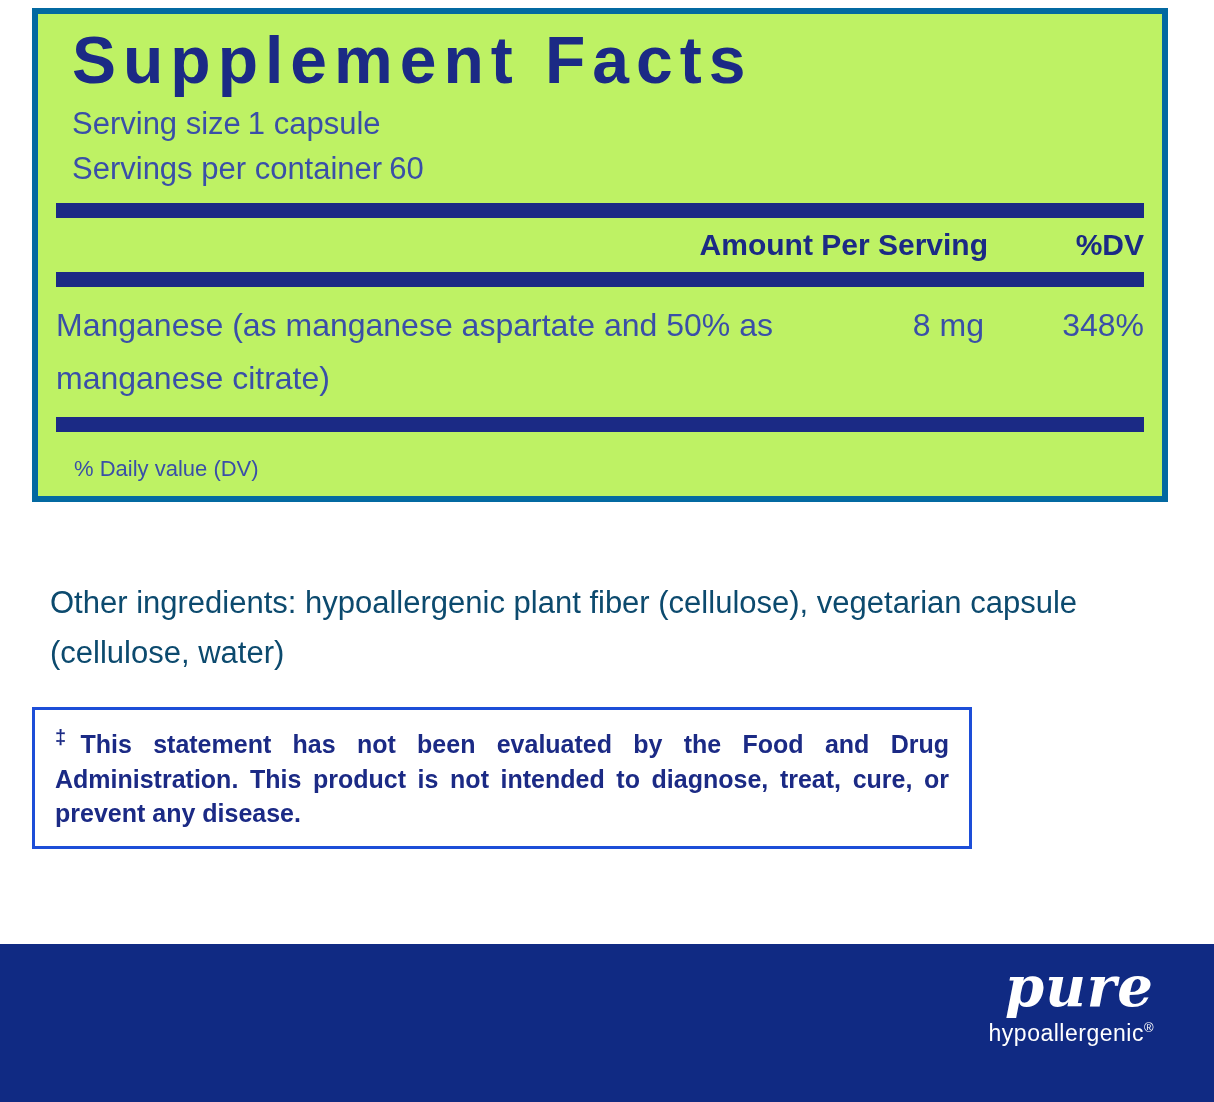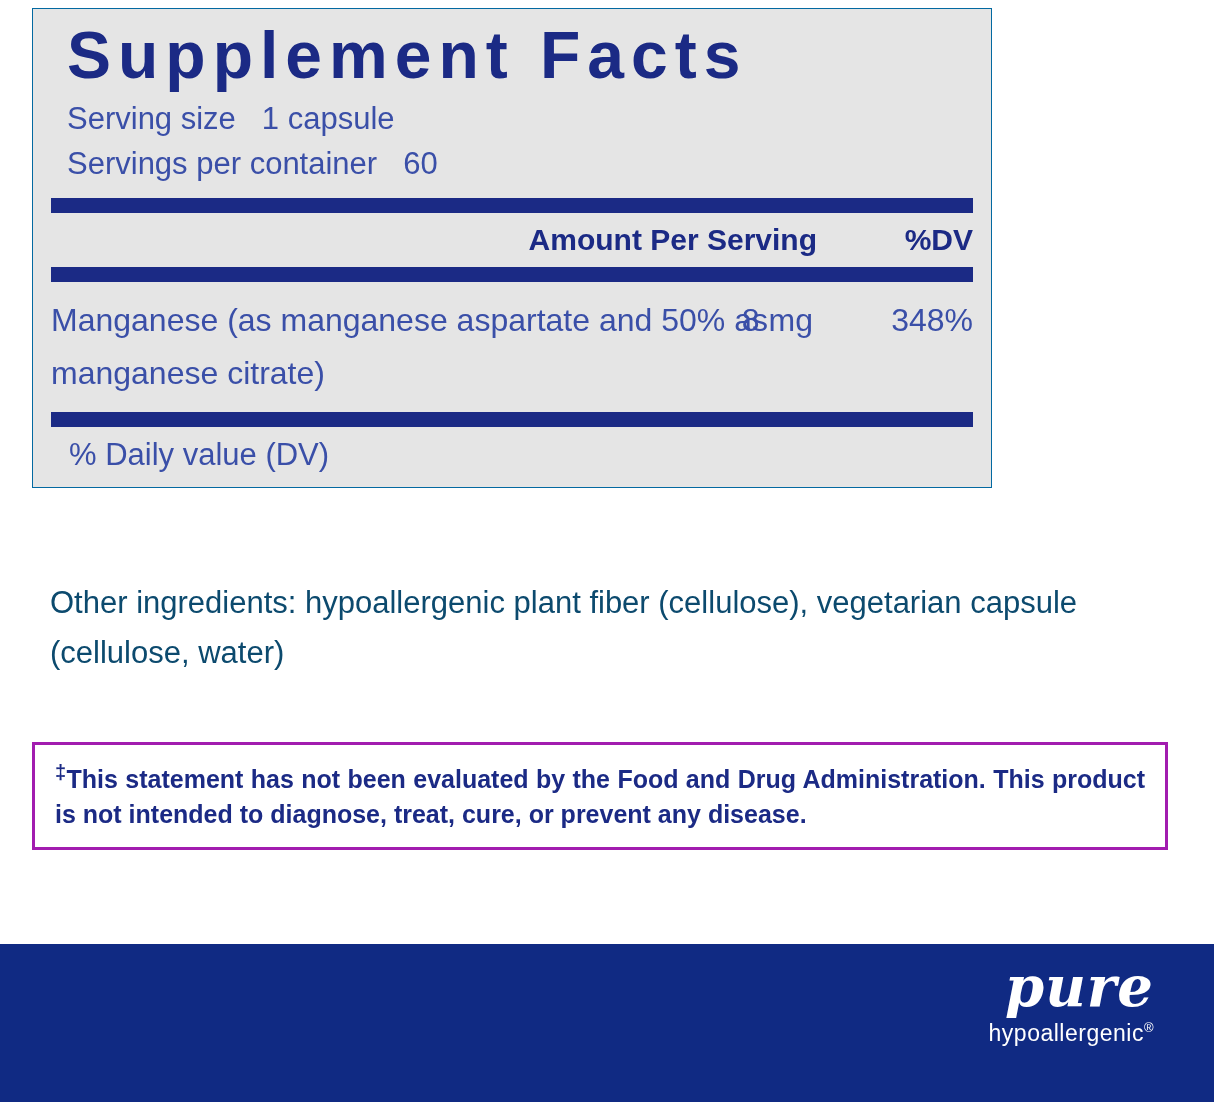--- a/index.html
+++ b/index.html
@@ -17,44 +17,44 @@
     height: 1102px;
     background: #ffffff;
     overflow: hidden;
   }
 
   
   .facts-panel {
     position: absolute;
     left: 32px;
     top: 8px;
-    width: 960px;
-    border: 1px solid #0369a1;
-    background: #e5e5e5;
+    width: 1136px;
+    border: 6px solid #0369a1;
+    background: #bef264;
     padding: 0 18px 14px 18px;
   }
 
   .facts-title {
     color: #1b2a85;
     font-size: 66px;
     font-weight: bold;
     letter-spacing: 7px;
     line-height: 1.18;
     margin: 8px 0 2px 16px;
     white-space: nowrap;
   }
 
   .serving-line {
     color: #3a4fa8;
     font-size: 31px;
     line-height: 1.44;
     margin-left: 16px;
     white-space: nowrap;
   }
-  .serving-line .val { margin-left: 26px; }
+  .serving-line .val { margin-left: 7px; }
 
   .rule-thick {
     height: 15px;
     background: #1b2a85;
     margin: 12px 0 0 0;
   }
   .rule-thick.second { margin-top: 10px; }
   .rule-thick.third { margin-top: 12px; }
 
   .amount-head {
@@ -96,42 +96,42 @@
   .nutrient-dv {
     position: absolute;
     right: 0;
     top: 12px;
     font-size: 32px;
     white-space: nowrap;
   }
 
   .dv-note {
     color: #3a4fa8;
-    font-size: 31px;
-    padding: 10px 0 0 18px;
+    font-size: 22px;
+    padding: 24px 0 0 18px;
   }
 
   
   .other-ingredients {
     position: absolute;
     left: 50px;
     top: 578px;
     width: 1120px;
     color: #0c4a6e;
     font-size: 31px;
     line-height: 1.62;
   }
 
   
   .disclaimer {
     position: absolute;
     left: 32px;
-    top: 742px;
-    width: 1136px;
-    border: 3px solid #a21caf;
+    top: 707px;
+    width: 940px;
+    border: 3px solid #1d4ed8;
     padding: 14px 20px 16px 20px;
   }
   .disclaimer p {
     margin: 0;
     color: #1b2a85;
     font-size: 25px;
     font-weight: bold;
     line-height: 1.37;
     text-align: justify;
   }

